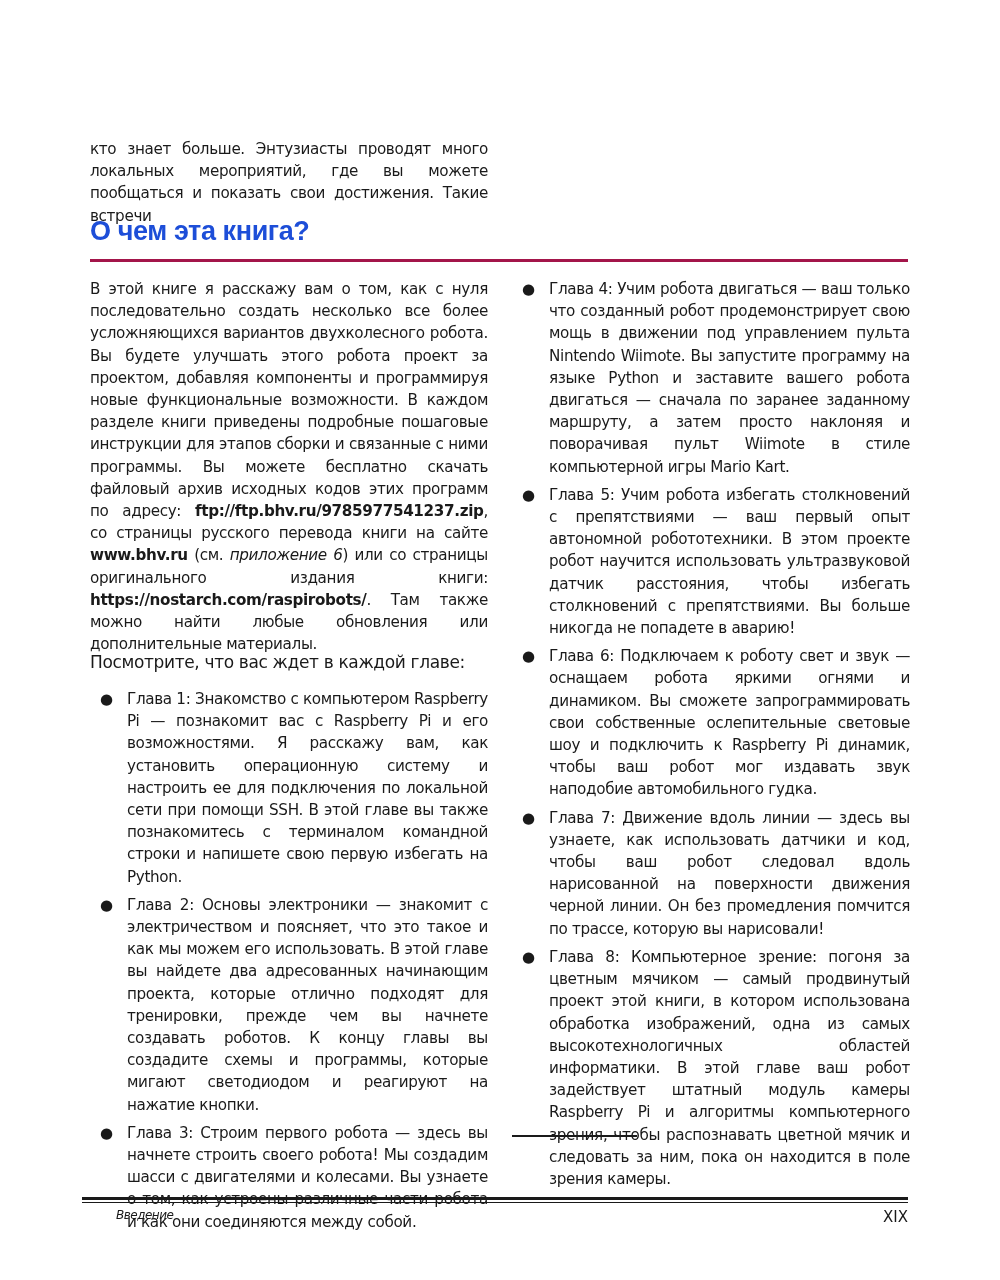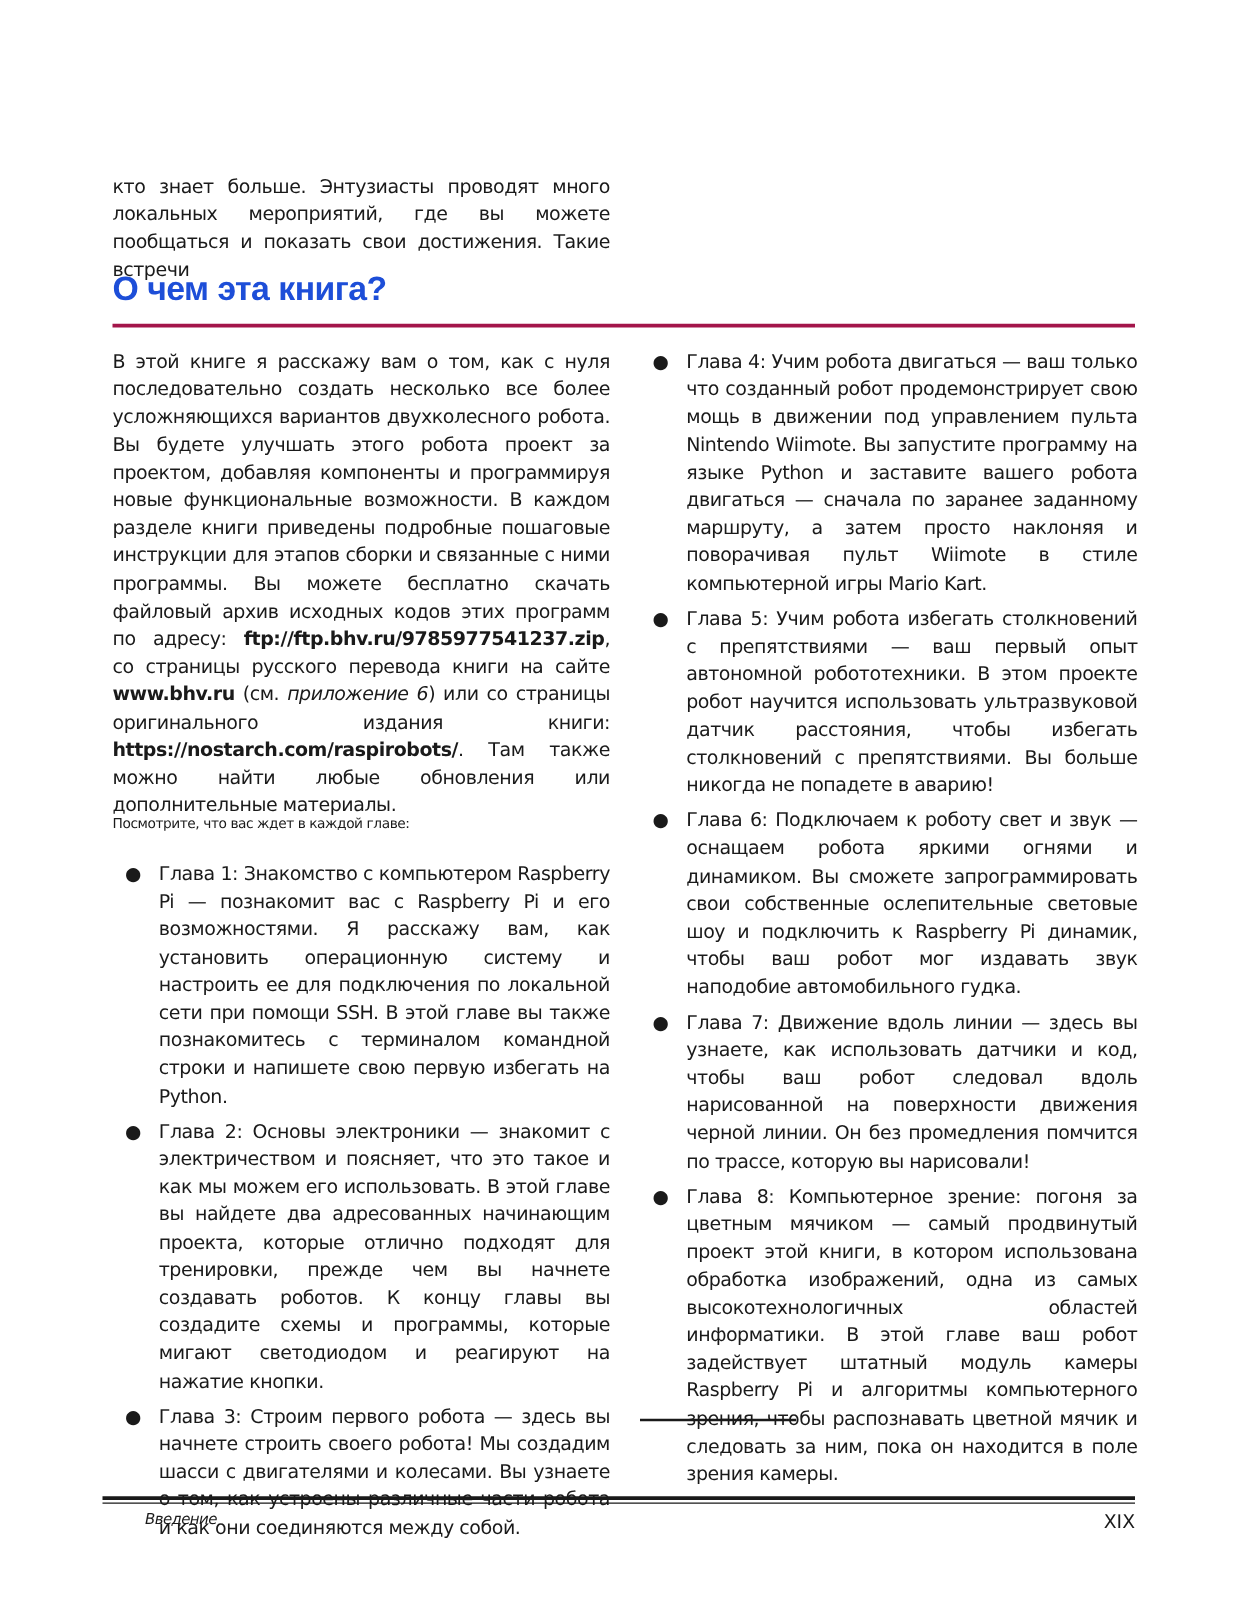--- a/index.html
+++ b/index.html
@@ -18,21 +18,21 @@
 
   .heading { position: absolute; left: 90px; top: 204px; margin: 0;
              font-family: Liberation Sans, sans-serif; font-weight: bold;
              font-size: 27px; color: #1d4ed8; letter-spacing: -0.4px; }
   .heading-rule { position: absolute; left: 90px; top: 247px; width: 818px; height: 3px;
                   background: #a3154a; }
 
   .intro { top: 266px; }
   .intro b { font-weight: bold; }
   .intro i { font-style: italic; margin-top: 16px; }
-  .lead { position: absolute; left: 90px; top: 640px; font-size: 11px; letter-spacing: -0.35px; }
+  .lead { position: absolute; left: 90px; top: 640px; font-size: 17px; letter-spacing: -0.35px; }
 
   ul.chapters { list-style: none; margin: 0; padding: 0; }
   ul.chapters li { position: relative; padding-left: 37px; margin-bottom: 6px; }
   ul.chapters li .bullet { position: absolute; left: 10px; top: 0; font-size: 15px; }
   ul.chapters li b { font-weight: normal; }
 
   .chapters-left { top: 676px; }
   .chapters-right { top: 266px; }
 
   .fn-rule { position: absolute; left: 512px; top: 1123px; width: 125px; height: 2px; background: #1a1a1a; }

